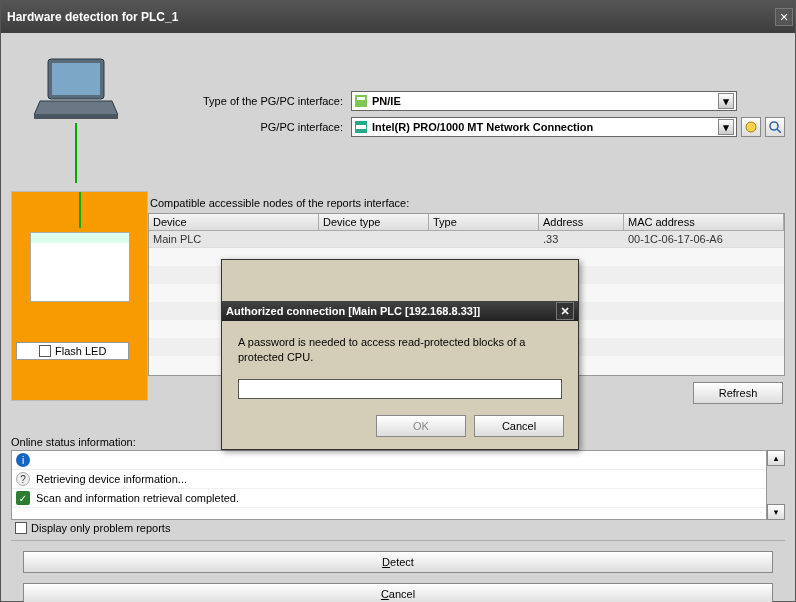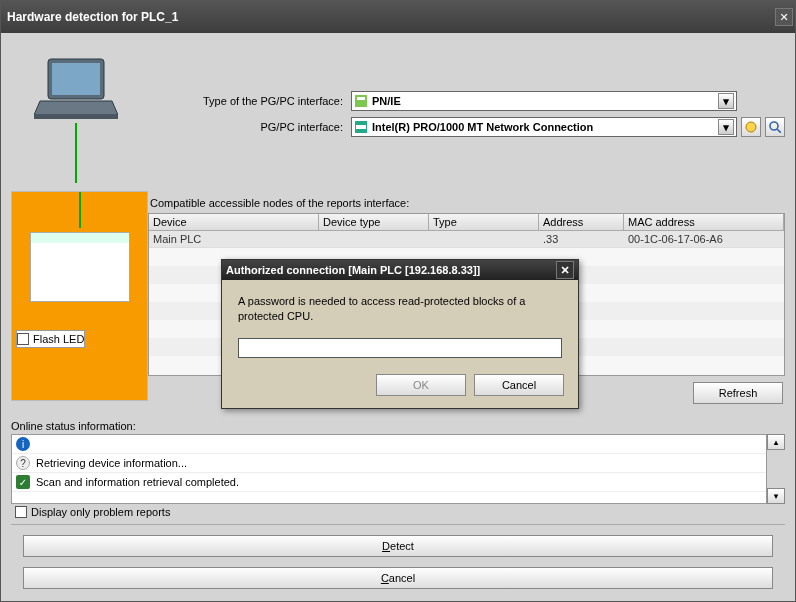--- a/index.html
+++ b/index.html
@@ -18,48 +18,48 @@
 .cfg-select { flex: 1; display: flex; align-items: center; background: #fff; border: 1px solid #666; height: 20px; padding: 0 2px; position: relative; font-weight: bold; }
 .cfg-select .sel-ic { width: 14px; height: 14px; display: inline-flex; align-items: center; justify-content: center; margin-right: 4px;}
 .cfg-select .sel-txt { flex: 1; }
 .cfg-select .sel-dd { width: 16px; height: 16px; border: 1px solid #888; background: linear-gradient(#fff,#ccc); display: flex; align-items: center; justify-content: center; cursor: pointer; }
 .icon-btn { width: 20px; height: 20px; border: 1px solid #888; background: linear-gradient(#fff,#ddd); margin-left: 4px; display: flex; align-items: center; justify-content: center; cursor: pointer; }
 .mid-area { display: flex; gap: 0px; margin-top: 4px; }
 .device-panel { width: 145px; background: #f89b00; border: 1px solid #bbb; display: flex; flex-direction: column; align-items: center; padding: 6px 4px; position: relative; height: 210px;}
 .line-to-device { width: 2px; height: 36px; background: #0a0; margin-top:-6px; margin-bottom:4px;}
 .device-img { width: 100px; height: 70px; background: #fff; border: 1px solid #aaa; position: relative; }
 .device-img::before { content:""; position:absolute; top:0; left:0; right:0; height:10px; background:#dfe;}
-.flash-row { margin-top: 28px; align-self: flex-start; padding-left: 6px; display: flex; align-items: center; gap: 4px; background:#fff; border:1px solid #999; padding:2px 0;}
+.flash-row { margin-top: 40px; align-self: flex-start; padding-left: 6px; display: flex; align-items: center; gap: 4px; background:#fff; border:1px solid #999; padding:2px 22px;}
 .nodes-col { flex: 1; display: flex; flex-direction: column; }
 .nodes-label { padding: 6px 0 4px 2px; }
 .table { border: 1px solid #999; background: #f7f7f7; }
 .table-header, .table-row { display: grid; grid-template-columns: 170px 110px 110px 85px 160px; }
 .table-header > div { background: linear-gradient(#f4f4f4,#dcdcdc); border-right: 1px solid #aaa; border-bottom: 1px solid #aaa; padding: 2px 4px; }
 .table-body { height: 144px; overflow: hidden; }
 .table-row > div { padding: 2px 4px; border-bottom: 1px solid #ddd; color:#333;}
 .table-row.sel { background: #e6e6e6; }
 .stripe-rows { background: repeating-linear-gradient(#f7f7f7,#f7f7f7 18px,#efefef 18px,#efefef 36px); height:126px;}
 .refresh-row { display: flex; justify-content: flex-end; padding: 6px 2px; }
 .btn { min-width: 90px; height: 22px; border: 1px solid #888; background: linear-gradient(#fff,#ddd); padding: 0 10px; cursor: pointer; text-align:center; line-height:20px;}
 .btn.dis { color: #888; cursor: default; }
-.status-section { margin-top: 6px; }
+.status-section { margin-top: 22px; }
 .status-label { margin-bottom: 2px; }
 .status-list { border: 1px solid #999; background: #fff; height: 70px; overflow-y: auto; }
 .status-row { display: flex; align-items: center; gap: 6px; padding: 2px 4px; border-bottom: 1px solid #eee;}
 .status-icon { width: 14px; height: 14px; border-radius: 50%; display: inline-flex; align-items: center; justify-content: center; font-size: 10px; color:#fff;}
 .info-bg{background:#1565c0;} .ok-bg{background:#2e7d32; border-radius:2px;} .q-bg{background:#eee;border:1px solid #aaa;color:#333;}
 .status-chk-row { display: flex; align-items: center; gap: 4px; padding: 2px 4px; }
 .footer { display:flex; justify-content:flex-end; gap:10px; padding:10px 12px; border-top:1px solid #aaa;flex-direction:column;}
 .scroll-updown{width:18px;display:flex;flex-direction:column;}
 .scud{height:16px;border:1px solid #888;background:linear-gradient(#fff,#ddd);display:flex;align-items:center;justify-content:center;cursor:pointer;font-size:9px;}
 .scud.dn{margin-top:auto;}
 .status-wrap{display:flex;}
 .dialog-overlay { position: absolute; top: 0; left:0; right:0; bottom:0; }
 .dialog { position: absolute; left: 220px; top: 226px; width: 358px; background: #d4cdb8; border: 1px solid #333; box-shadow: 2px 2px 6px rgba(0,0,0,.4); }
-.dialog .dlg-title { background: linear-gradient(#444,#222); color:#fff; display:flex; align-items:center; height:20px; font-weight:bold; padding:0 4px;}
+.dialog .dlg-title { background: linear-gradient(#444,#222); color:#fff; display:flex; align-items:center; height:20px; font-weight:bold; padding:0 4px;margin-top:41px;}
 .dlg-title .t{flex:1;}
 .dlg-body{padding:14px 16px 6px;}
 .dlg-msg{margin-bottom:14px; line-height:1.35;}
 .dlg-input{width:100%;height:20px;border:1px solid #555;background:#fff;padding:0 4px;}
 .dlg-btns{display:flex;justify-content:flex-end;gap:8px;padding:10px 14px 12px;}
 .underline{text-decoration:underline;}
 .chk{width:12px;height:12px;border:1px solid #555;background:#fff;display:inline-block;}
 </style>
 </head>
 <body>

